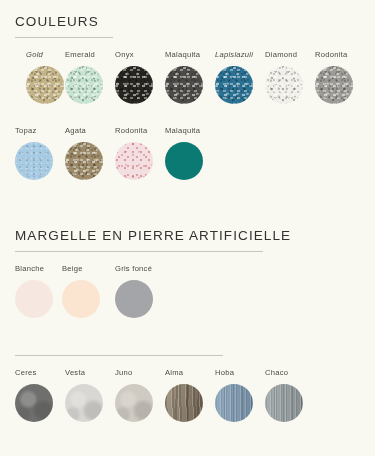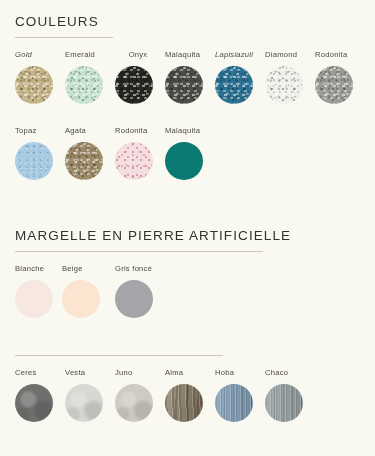--- a/index.html
+++ b/index.html
@@ -101,33 +101,33 @@
   }
 </style>
 </head>
 <body>
 
 <div class="page" style="background: rgb(250, 249, 241);">
     <div class="section" style="top: 14px;">
       <div class="section-heading">COULEURS</div>
       <div class="heading-rule" style="width: 98px; background: rgb(201, 198, 186);"></div>
       <div class="swatch-row" style="margin-top: 12px;">
-        <div class="swatch-cell" style="left: 0px; font-style: italic;">
+        <div class="swatch-cell" style="left: 11px; font-style: italic;">
           <div class="swatch-label">Gold</div>
           <div class="swatch-circle" style="width: 38px; height: 38px; background: rgb(195, 179, 134);">
             <div class="grain tex-speckle"></div>
           </div>
         </div>
         <div class="swatch-cell" style="left: 50px;">
           <div class="swatch-label">Emerald</div>
           <div class="swatch-circle" style="width: 38px; height: 38px; background: rgb(198, 228, 207);">
             <div class="grain tex-speckle"></div>
           </div>
         </div>
-        <div class="swatch-cell" style="left: 100px; text-align: center;">
+        <div class="swatch-cell" style="left: 100px;">
           <div class="swatch-label">Onyx</div>
           <div class="swatch-circle" style="width: 38px; height: 38px; background: rgb(38, 37, 31);">
             <div class="grain tex-speckle"></div>
           </div>
         </div>
         <div class="swatch-cell" style="left: 150px;">
           <div class="swatch-label">Malaquita</div>
           <div class="swatch-circle" style="width: 38px; height: 38px; background: rgb(76, 75, 72);">
             <div class="grain tex-speckle"></div>
           </div>

